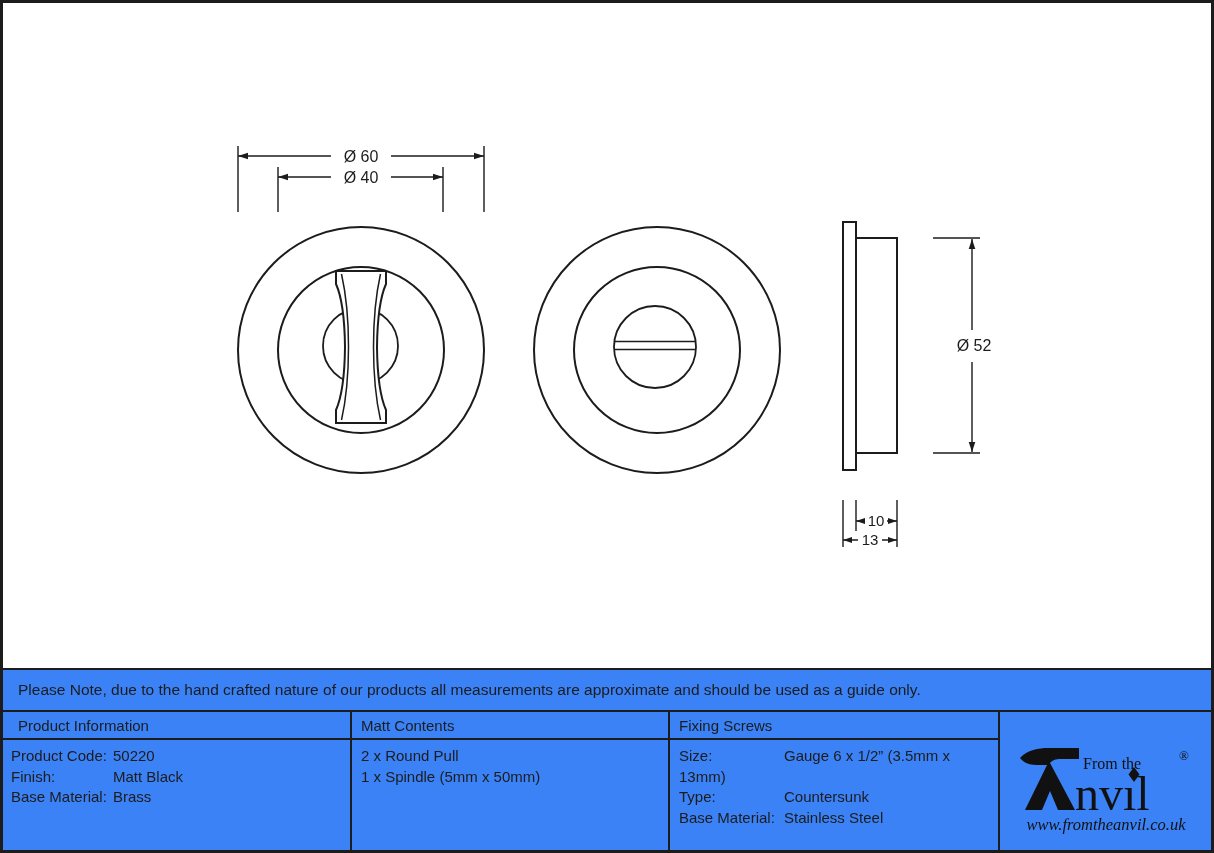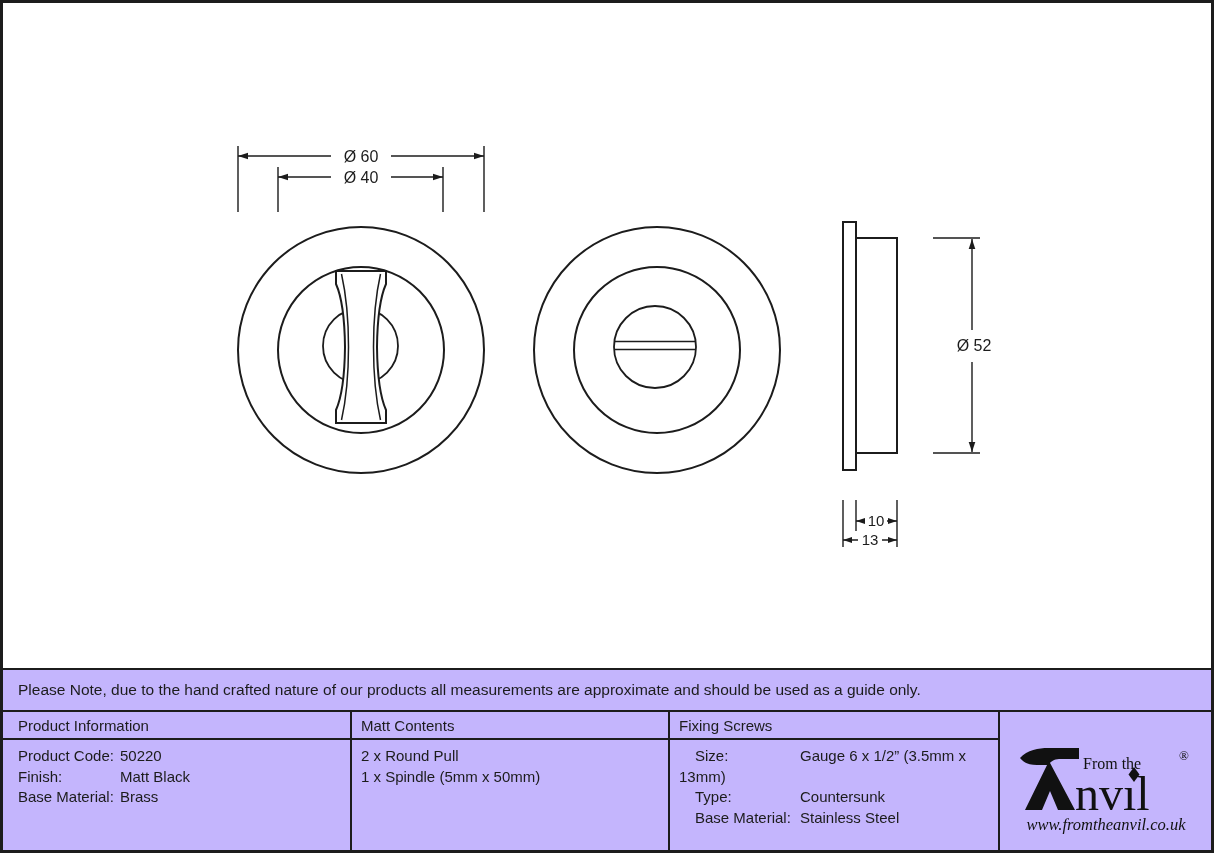--- a/index.html
+++ b/index.html
@@ -1,19 +1,19 @@
 <!DOCTYPE html>
 <html><head>
 <meta charset="utf-8">
 <style>
   * { margin:0; padding:0; box-sizing:border-box; }
   html,body { background:#ffffff; }
   .page {
     width:1214px; height:853px;
-    background:#c4b5fd;
+    background:#3b82f6;
     border:3px solid #1c1c1c;
     font-family:"Liberation Sans", sans-serif;
     color:#1c1c1c;
     overflow:hidden;
     position:relative;
   }
   .drawing-area { width:1208px; height:665px; background:#ffffff; }
   .note-row {
     height:44px;
     border-top:2px solid #1c1c1c;
@@ -31,24 +31,24 @@
   .cell { border-left:2px solid #1c1c1c; overflow:hidden; }
   .cell.first { border-left:none; }
   .hdr {
     border-bottom:2px solid #1c1c1c;
     font-size:15px;
     display:flex; align-items:center;
     padding-left:9px;
   }
   .hdr.first { padding-left:15px; }
   .bodycell { padding:6px 6px 0 9px; font-size:15px; line-height:20.6px; }
-  .bodycell.first { padding-left:15px; }
+  .bodycell.first { padding-left:8px; }
   .kv .k { display:inline-block; }
   .col1 .kv .k { width:102px; }
-  .col3 .kv .k { width:105px;margin-left:16px; }
+  .col3 .kv .k { width:105px; }
   .logo-cell {
     grid-column:4; grid-row:1 / 3;
     display:flex; align-items:center; justify-content:center;
     padding-top:8px;
   }
   svg text { user-select:none; }
 </style>
 </head>
 <body>
 

